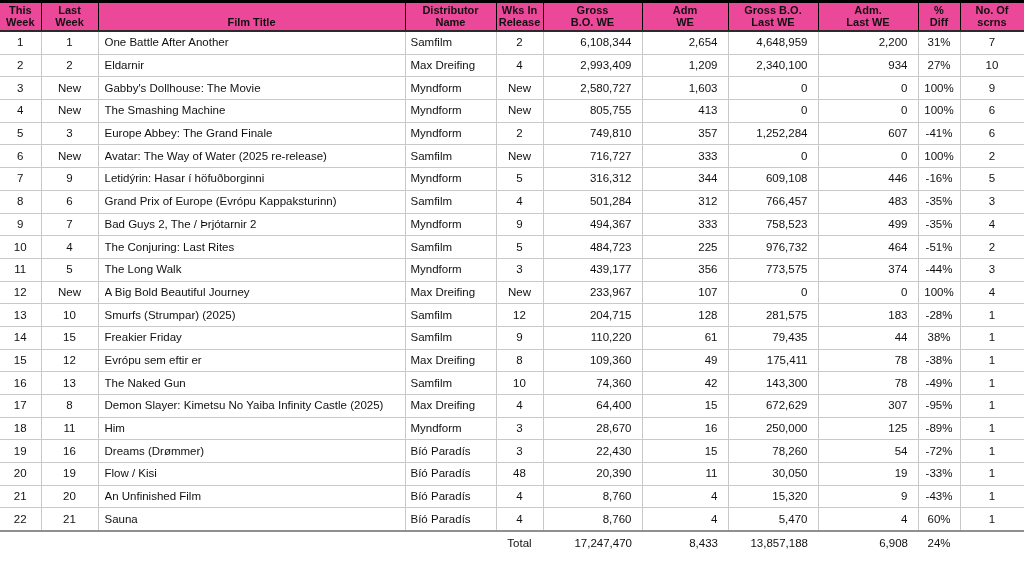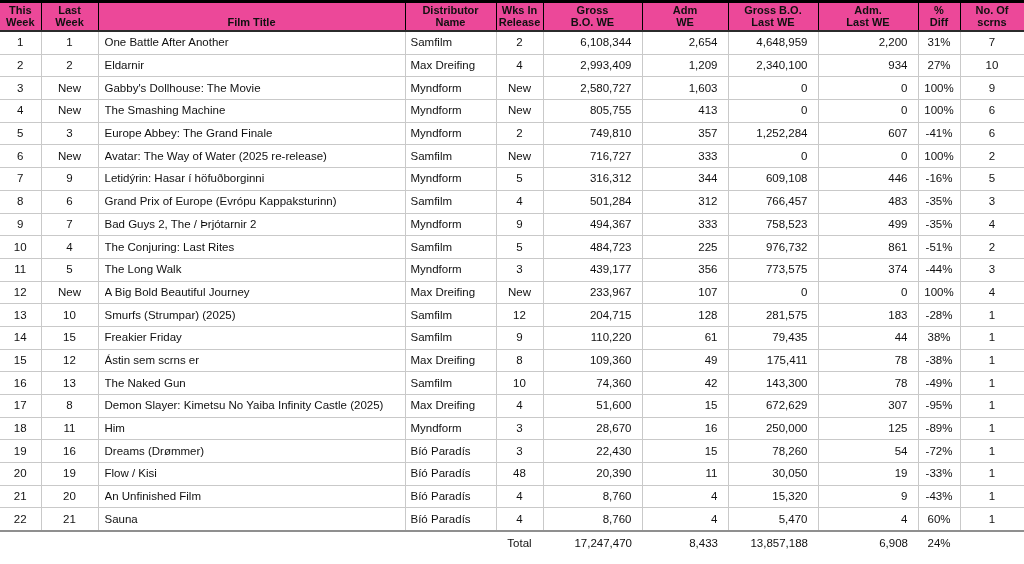--- a/index.html
+++ b/index.html
@@ -262,21 +262,21 @@
           <td>10</td>
           <td>4</td>
           <td>
             <div class="title-clip">The Conjuring: Last Rites</div>
           </td>
           <td>Samfilm</td>
           <td>5</td>
           <td>484,723</td>
           <td>225</td>
           <td>976,732</td>
-          <td>861</td>
+          <td>464</td>
           <td>-51%</td>
           <td>2</td>
         </tr>
         <tr>
           <td>11</td>
           <td>5</td>
           <td>
             <div class="title-clip">The Long Walk</div>
           </td>
           <td>Myndform</td>
@@ -330,21 +330,21 @@
           <td>61</td>
           <td>79,435</td>
           <td>44</td>
           <td>38%</td>
           <td>1</td>
         </tr>
         <tr>
           <td>15</td>
           <td>12</td>
           <td>
-            <div class="title-clip">Ástin sem scrns er</div>
+            <div class="title-clip">Evrópu sem eftir er</div>
           </td>
           <td>Max Dreifing</td>
           <td>8</td>
           <td>109,360</td>
           <td>49</td>
           <td>175,411</td>
           <td>78</td>
           <td>-38%</td>
           <td>1</td>
         </tr>
@@ -364,21 +364,21 @@
           <td>1</td>
         </tr>
         <tr>
           <td>17</td>
           <td>8</td>
           <td>
             <div class="title-clip">Demon Slayer: Kimetsu No Yaiba Infinity Castle (2025)</div>
           </td>
           <td>Max Dreifing</td>
           <td>4</td>
-          <td>51,600</td>
+          <td>64,400</td>
           <td>15</td>
           <td>672,629</td>
           <td>307</td>
           <td>-95%</td>
           <td>1</td>
         </tr>
         <tr>
           <td>18</td>
           <td>11</td>
           <td>

